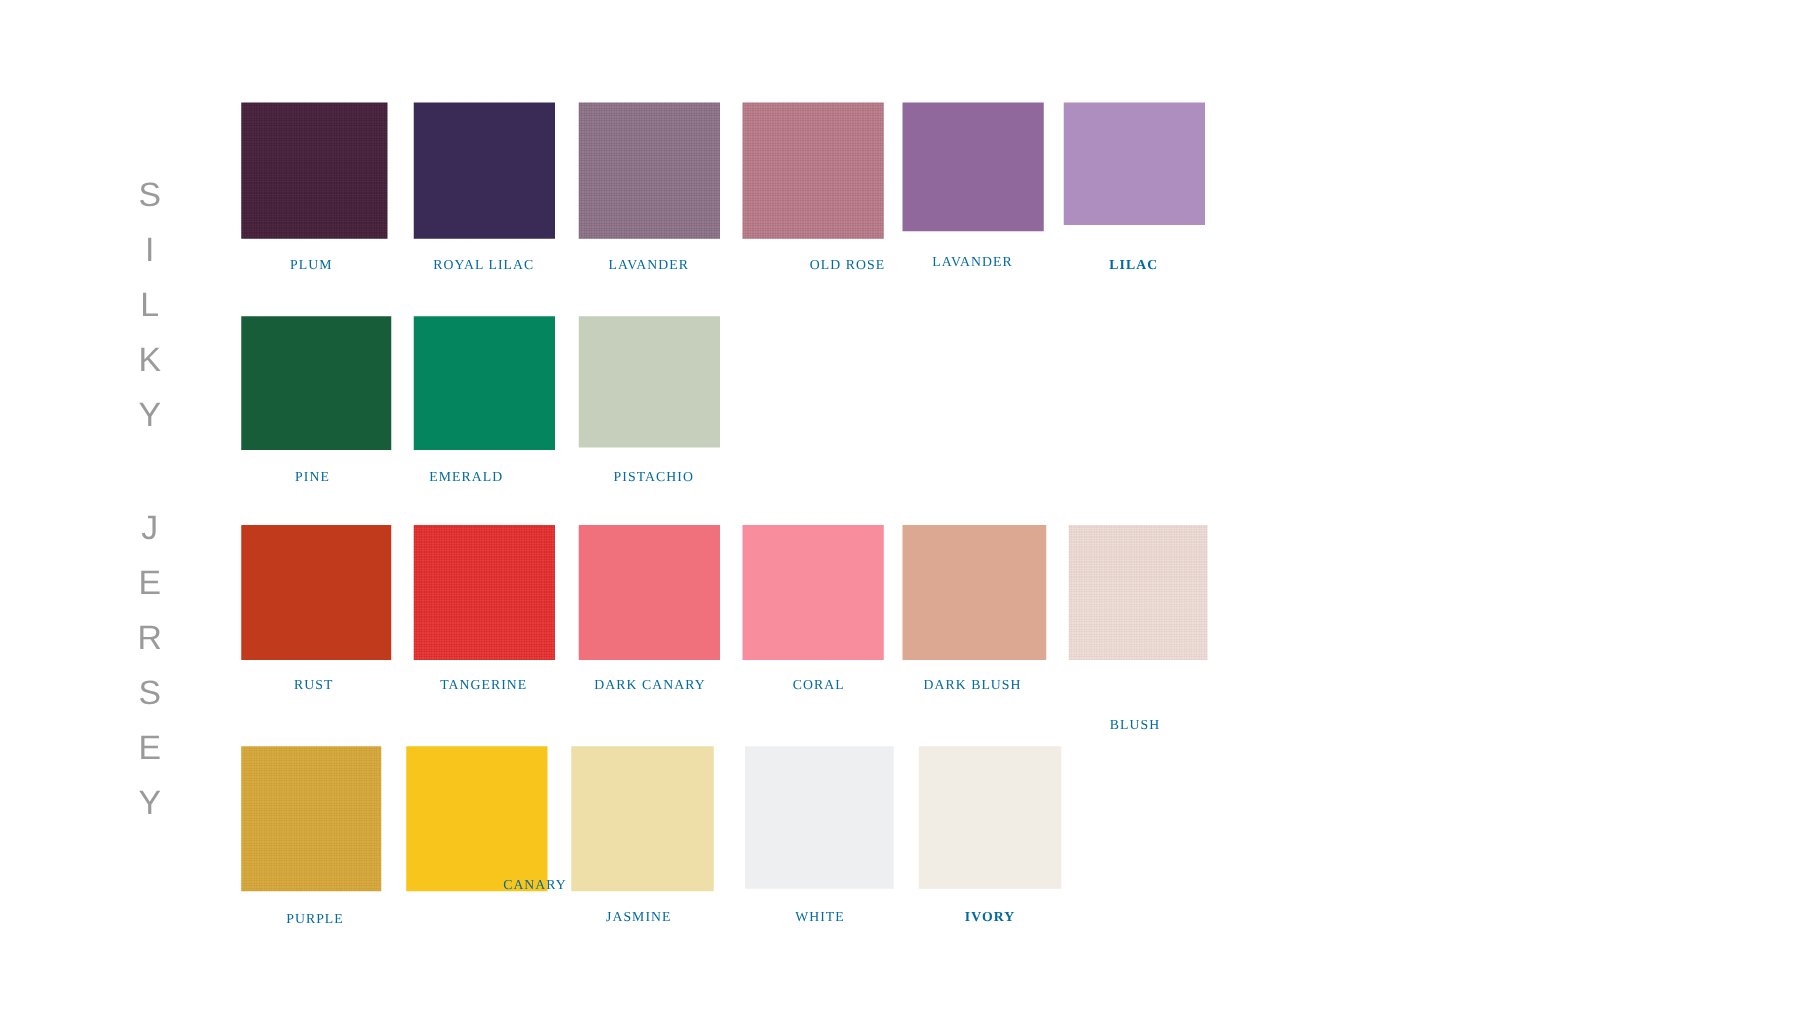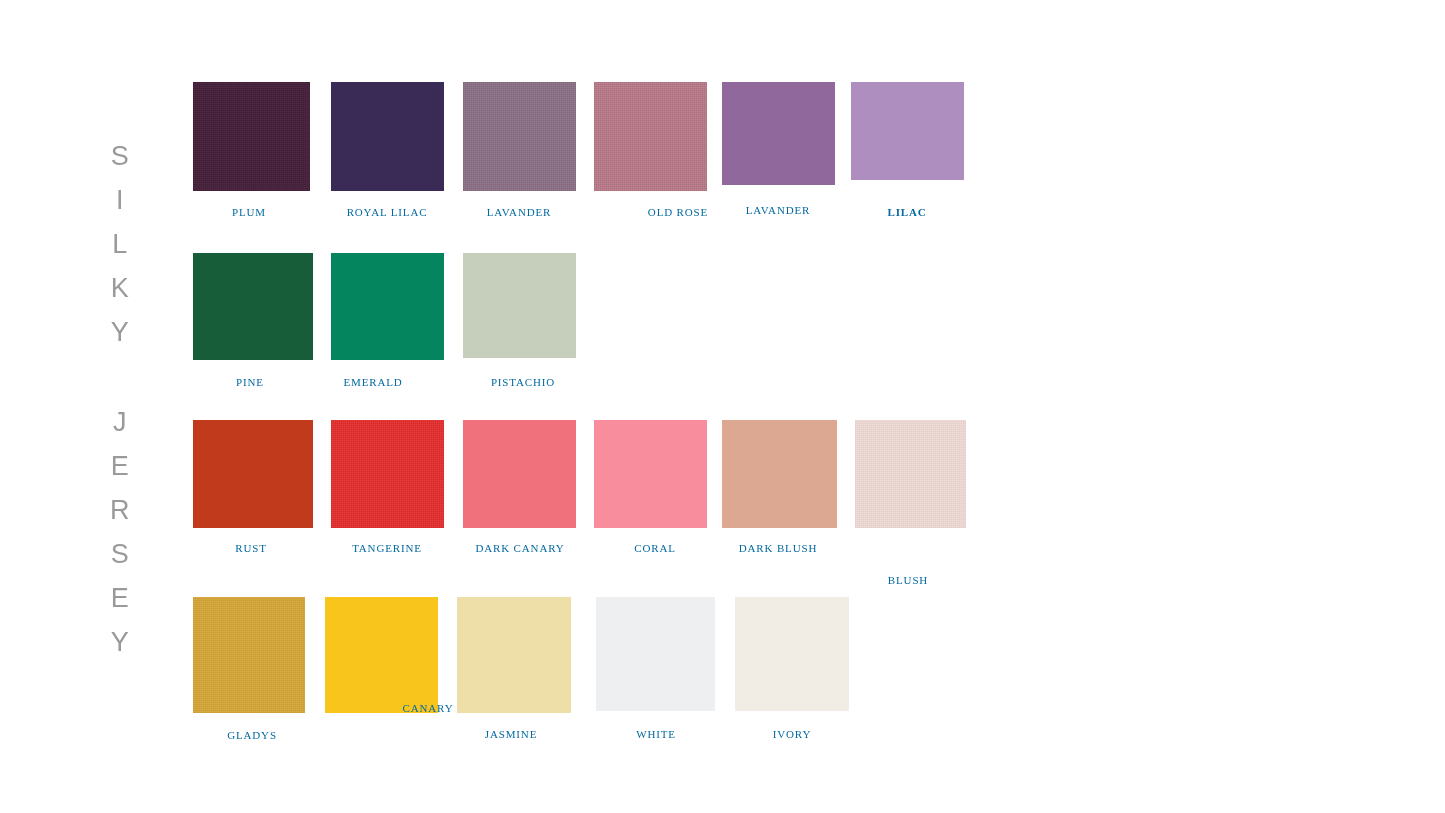--- a/index.html
+++ b/index.html
@@ -176,33 +176,33 @@
         <div class="swatch-chip" title="DARK BLUSH" style="background: rgb(220, 168, 146);"></div>
       </div>
       <div class="swatch-caption" style="left: 628px; top: 542px; width: 300px;">DARK BLUSH</div>
       <div class="swatch-cell" style="left: 855px; top: 420px; width: 111px; height: 108px;">
         <div class="swatch-chip soft-textured" title="BLUSH" style="background: rgb(239, 219, 213);"></div>
       </div>
       <div class="swatch-caption" style="left: 758px; top: 558px; width: 300px; margin-top: 16px;">BLUSH</div>
       <div class="swatch-cell" style="left: 193px; top: 597px; width: 112px; height: 116px;">
         <div class="swatch-chip soft-textured" title="MUSTARD" style="background: rgb(213, 167, 56);"></div>
       </div>
-      <div class="swatch-caption" style="left: 102px; top: 729px; width: 300px;">GLADYS</div>
+      <div class="swatch-caption" style="left: 102px; top: 729px; width: 300px;">PURPLE</div>
       <div class="swatch-cell" style="left: 325px; top: 597px; width: 113px; height: 116px;">
         <div class="swatch-chip" title="CANARY" style="background: rgb(248, 197, 28);"></div>
       </div>
       <div class="swatch-caption" style="left: 231px; top: 702px; width: 300px; margin-left: 47px;">CANARY</div>
       <div class="swatch-cell" style="left: 457px; top: 597px; width: 114px; height: 116px;">
         <div class="swatch-chip" title="JASMINE" style="background: rgb(237, 223, 167);"></div>
       </div>
       <div class="swatch-caption" style="left: 361px; top: 728px; width: 300px;">JASMINE</div>
       <div class="swatch-cell" style="left: 596px; top: 597px; width: 119px; height: 114px;">
         <div class="swatch-chip" title="WHITE" style="background: rgb(238, 239, 241);"></div>
       </div>
       <div class="swatch-caption" style="left: 506px; top: 728px; width: 300px;">WHITE</div>
       <div class="swatch-cell" style="left: 735px; top: 597px; width: 114px; height: 114px;">
         <div class="swatch-chip" title="IVORY" style="background: rgb(241, 237, 229);"></div>
       </div>
-      <div class="swatch-caption" style="left: 642px; top: 728px; width: 300px;">IVORY</div>
+      <div class="swatch-caption" style="left: 642px; top: 728px; width: 300px; font-weight: bold;">IVORY</div>
     </div>
 
 
 </div>
 
 </body></html>

